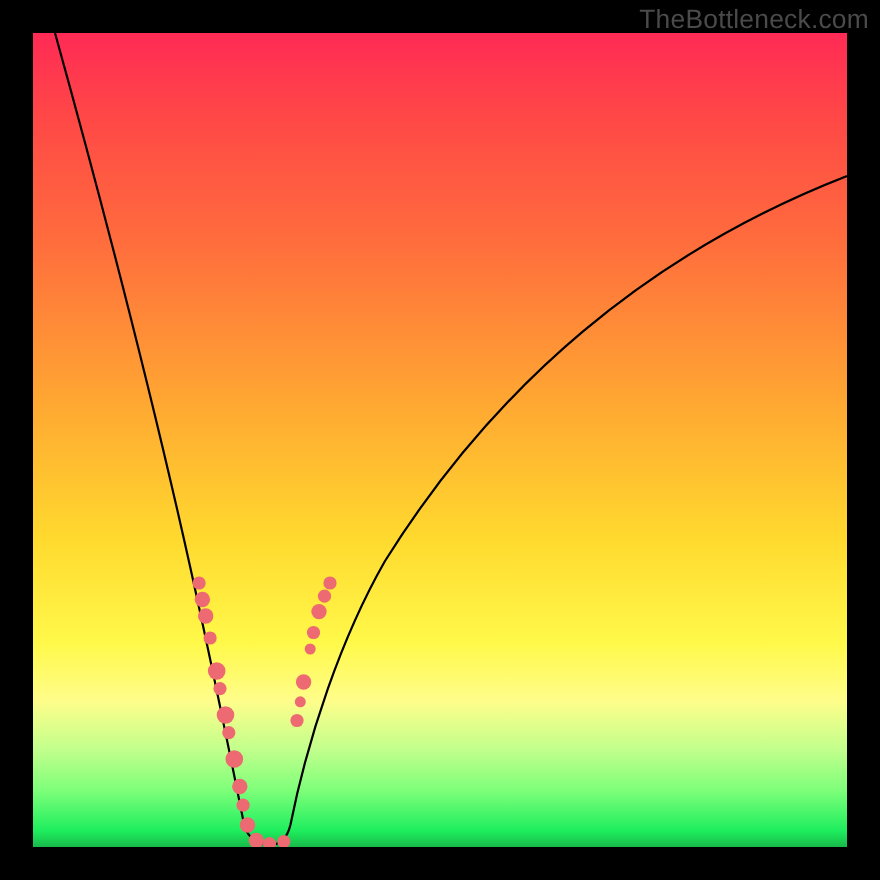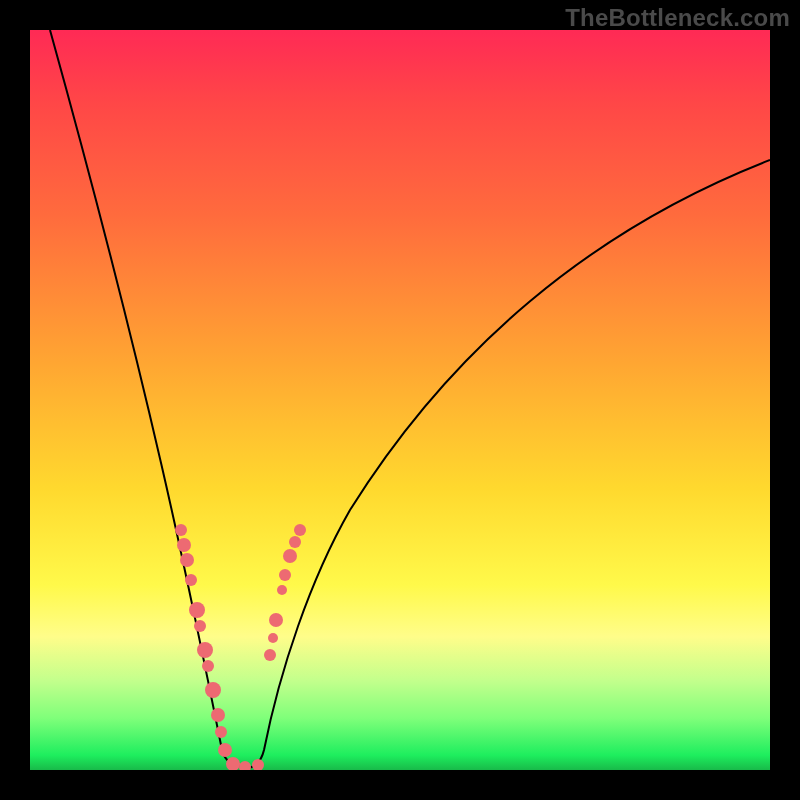--- a/index.html
+++ b/index.html
@@ -31,21 +31,21 @@
       #1eee5e 98%,
       #18ba49 100%
     );
   }
   .watermark {
     position: absolute;
     top: 4px;
     right: 10px;
     color: #4a4a4a;
     font-size: 24px;
-    font-weight: 700;
+    font-weight: 400;
     letter-spacing: 0.2px;
     z-index: 10;
     text-align: center;
   }
   svg.curves {
     position: absolute;
     left: 0;
     top: 0;
     width: 740px;
     height: 740px;

